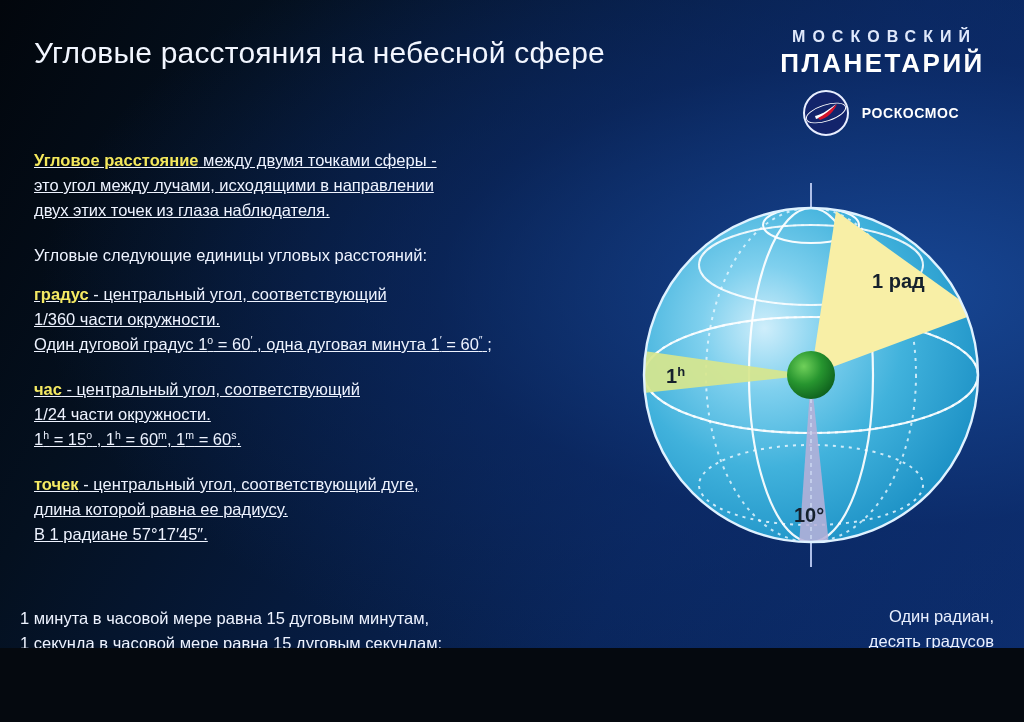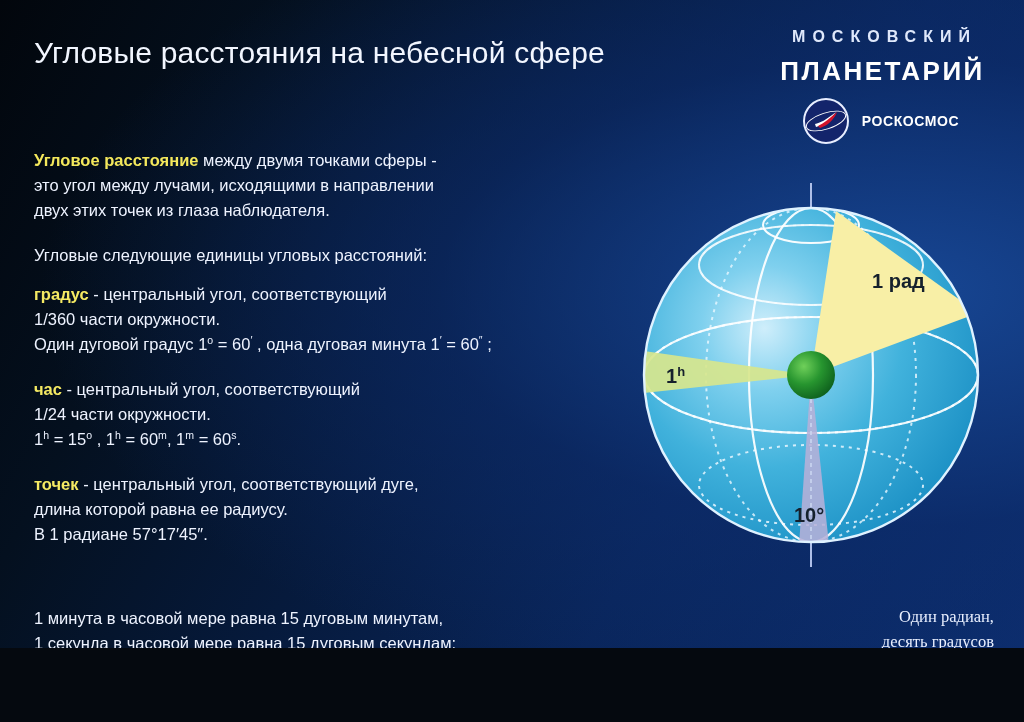--- a/index.html
+++ b/index.html
@@ -22,21 +22,21 @@
     letter-spacing:.2px;white-space:nowrap;
   }
 
   #logo{position:absolute;right:28px;top:28px;width:230px;text-align:center;}
   #logo-top{
     font-size:16px;font-weight:700;color:#dfe8fb;
     letter-spacing:7px;margin-left:7px;
   }
   #logo-main{
     font-size:26px;font-weight:700;color:#ffffff;
-    letter-spacing:2.5px;margin-top:10px;margin-left:3px;
+    letter-spacing:2.5px;margin-top:2px;margin-left:3px;
   }
   #logo-row{
     display:flex;align-items:center;justify-content:center;
     gap:13px;margin-top:11px;
   }
   #emblem{
     width:42px;height:42px;border-radius:50%;
     background:#13246b;border:2px solid #e8eeff;
     position:relative;flex:none;overflow:hidden;
   }
@@ -50,36 +50,36 @@
   }
   #logo-rk{
     font-size:14px;font-weight:700;color:#ffffff;letter-spacing:.6px;
   }
 
   
   #text-col{
     position:absolute;left:34px;top:148px;width:600px;
     color:#eef3ff;font-size:16.5px;line-height:25px;
   }
-  .para{margin-bottom:20px;}
+  .para{margin-bottom:20px;text-decoration:underline;}
   .hl{color:#f4e85c;font-weight:700;}
   .hl-b{color:#f5ea63;font-weight:700;}
   sup{font-size:.64em;vertical-align:super;line-height:0;}
   .lead{margin-bottom:14px;}
 
   #bottom-text{
-    position:absolute;left:34px;top:606px;width:560px;
+    position:absolute;left:20px;top:606px;width:560px;
     color:#eef3ff;font-size:16.5px;line-height:25px;
   }
 
   
   #figure{position:absolute;left:630px;top:155px;width:380px;height:420px;}
   #caption{
     position:absolute;right:30px;top:604px;width:260px;
-    text-align:right;color:#eaf0ff;font-size:16.5px;line-height:25px;font-family:Liberation Serif, serif;
+    text-align:right;color:#eaf0ff;font-size:16.5px;line-height:25px;
   }
 </style>
 </head>
 <body>
 
 <div id="slide">
 
   <div id="title">Угловые расстояния на небесной сфере</div>
 
   <div id="logo">

